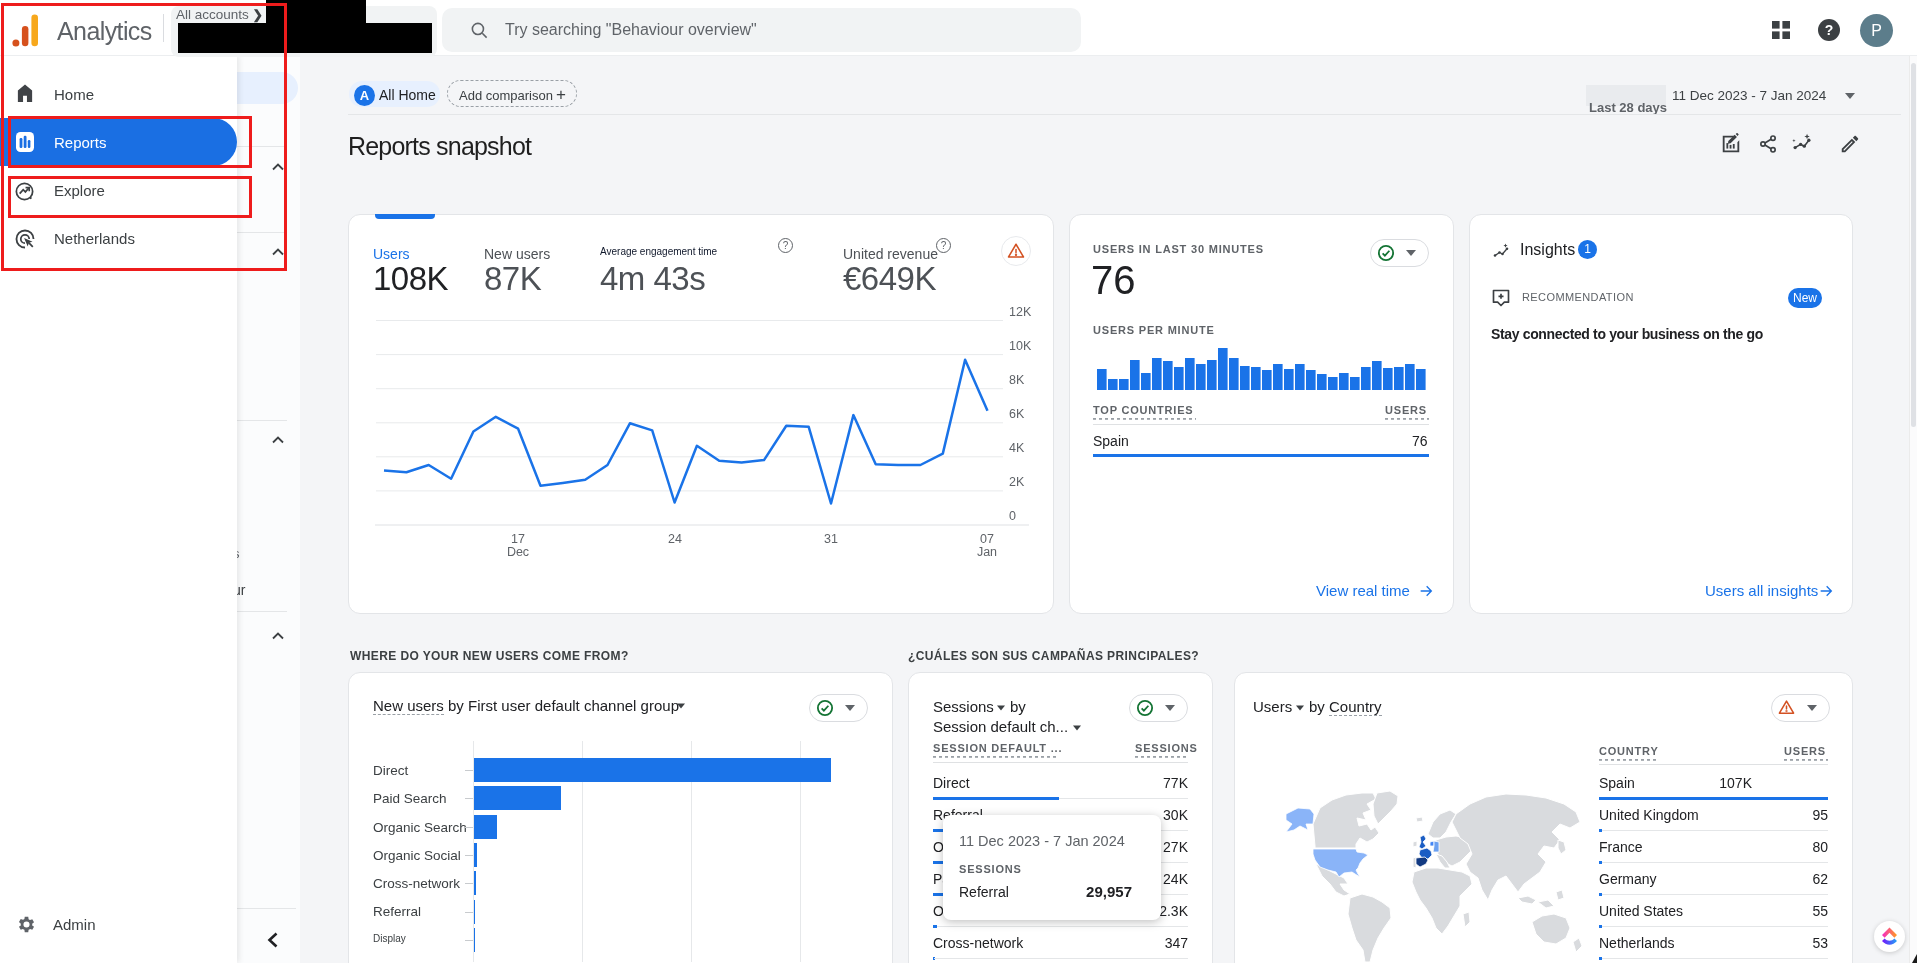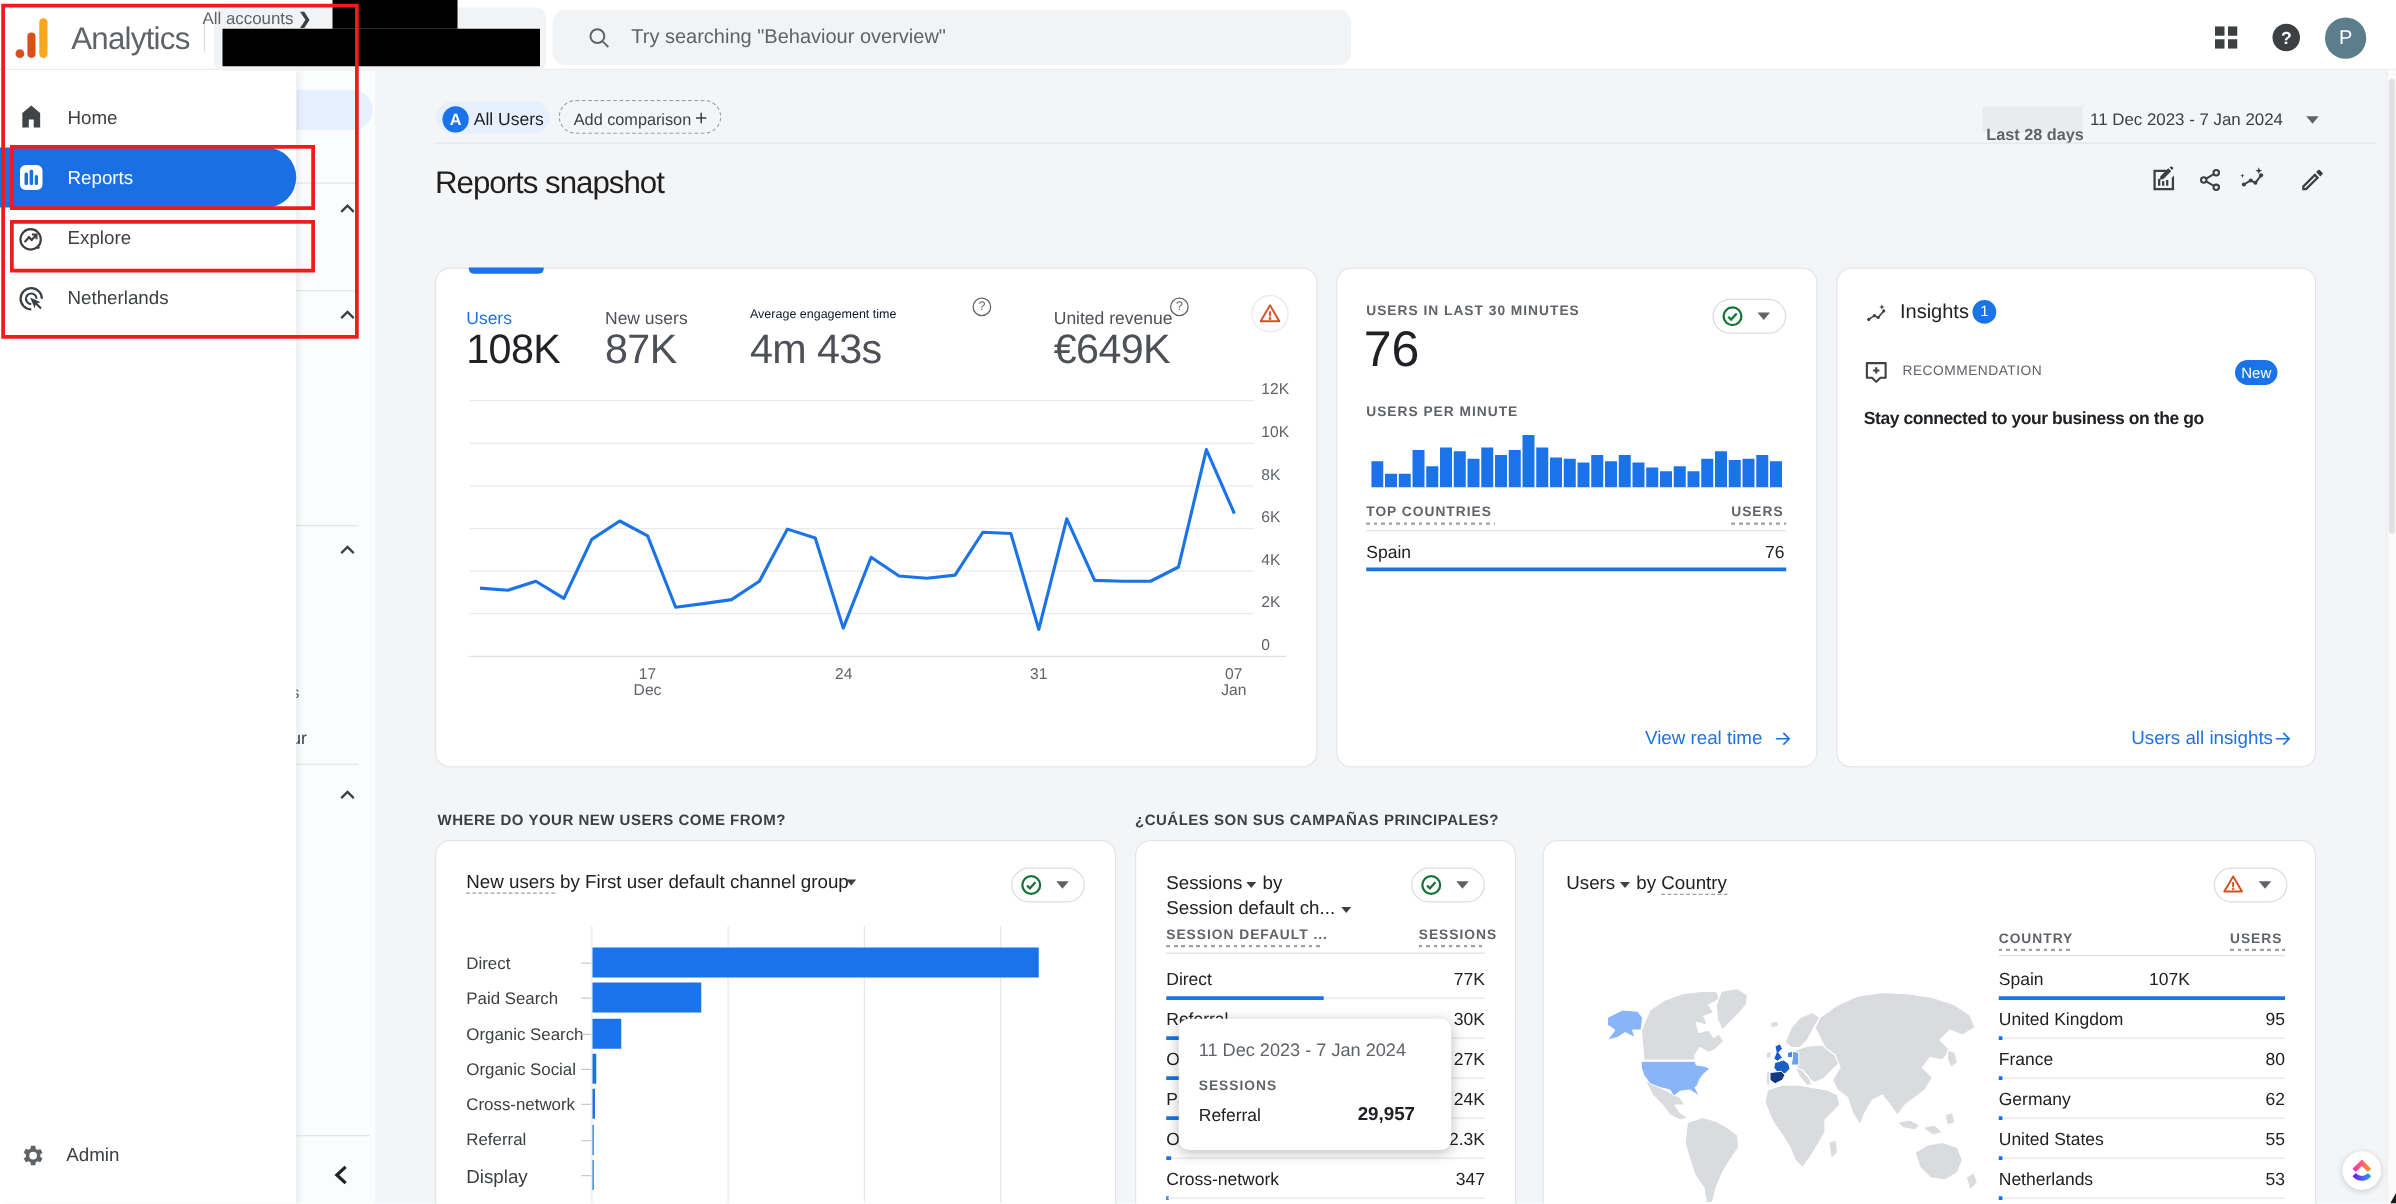--- a/index.html
+++ b/index.html
@@ -11,21 +11,21 @@
 .dash-u { background-image:repeating-linear-gradient(90deg,#9aa0a6 0 3px,transparent 3px 6px); background-size:100% 1.8px; background-repeat:no-repeat; background-position:0 100%; }
 svg { display:block; }
 </style></head>
 <body>
 <div id="app">
 
 <div class="abs" style="left:300px; top:56px; width:1617px; height:907px; background:#f4f5f7;"></div>
 
 <div class="abs" style="left:349px; top:81px; width:91px; height:26px; background:#e7f0fe; border-radius:13px;"></div>
 <div class="abs" style="left:354px; top:85px; width:21px; height:21px; background:#1a73e8; border-radius:50%; color:#fff; font-size:13px; font-weight:bold; text-align:center; line-height:21px;">A</div>
-<div class="abs" style="left:379px; top:87px; font-size:14px; color:#202124;">All Users</div>
+<div class="abs" style="left:379px; top:87px; font-size:14px; color:#202124;">All Home</div>
 <div class="abs" style="left:447px; top:80px; width:130px; height:27px; border:1px dashed #9aa0a6; border-radius:14px;"></div>
 <div class="abs" style="left:459px; top:88px; font-size:13px; font-weight:400; color:#3c4043;">Add comparison</div>
 <div class="abs" style="left:556px; top:85px; font-size:17px; color:#3c4043;">+</div>
 <div class="abs" style="left:1586px; top:85px; width:80px; height:21px; background:#e9ebee;"></div>
 <div class="abs" style="left:1589px; top:88px; font-size:13px; font-weight:bold; color:#5f6368;margin-top:12px;">Last 28 days</div>
 <div class="abs" style="left:1672px; top:88px; font-size:13.5px; color:#3c4043;">11 Dec 2023 - 7 Jan 2024</div>
 <div class="abs caret" style="left:1845px; top:93px;"></div>
 <div class="abs" style="left:348px; top:114px; width:1553px; height:1px; background:#e4e6e8;"></div>
 <div class="abs" style="left:348px; top:132px; font-size:25px; color:#1f1f1f; letter-spacing:-0.8px;">Reports snapshot</div>
 
@@ -214,21 +214,21 @@
 <div class="abs" style="left:474px; top:815px; width:23px; height:24px; background:#1a73e8;"></div>
 <div class="abs" style="left:373px; top:848px; font-size:13.5px; color:#3c4043; white-space:nowrap;">Organic Social</div>
 <div class="abs" style="left:465px; top:855px; width:8px; height:1px; background:#c8cbce;"></div>
 <div class="abs" style="left:474px; top:843px; width:2.5px; height:24px; background:#1a73e8;"></div>
 <div class="abs" style="left:373px; top:876px; font-size:13.5px; color:#3c4043; white-space:nowrap;">Cross-network</div>
 <div class="abs" style="left:465px; top:883px; width:8px; height:1px; background:#c8cbce;"></div>
 <div class="abs" style="left:474px; top:871px; width:1.5px; height:24px; background:#1a73e8;"></div>
 <div class="abs" style="left:373px; top:904px; font-size:13.5px; color:#3c4043; white-space:nowrap;">Referral</div>
 <div class="abs" style="left:465px; top:912px; width:8px; height:1px; background:#c8cbce;"></div>
 <div class="abs" style="left:474px; top:900px; width:0.8px; height:24px; background:#1a73e8;"></div>
-<div class="abs" style="left:373px; top:933px; font-size:15px; color:#3c4043; white-space:nowrap;">Display</div>
+<div class="abs" style="left:373px; top:933px; font-size:10px; color:#3c4043; white-space:nowrap;">Display</div>
 <div class="abs" style="left:465px; top:940px; width:8px; height:1px; background:#c8cbce;"></div>
 <div class="abs" style="left:474px; top:928px; width:0.5px; height:24px; background:#1a73e8;"></div>
 
 <div class="card" style="left:908px; top:672px; width:305px; height:320px;"></div>
 <div class="abs" style="left:933px; top:698px; font-size:15px; color:#202124;">Sessions</div>
 <div class="abs caret" style="left:996px; top:705px; border-top-color:#3c4043; transform:scale(0.8);"></div>
 <div class="abs" style="left:1010px; top:698px; font-size:15px; color:#202124;">by</div>
 <div class="abs" style="left:933px; top:718px; font-size:15px; color:#202124;">Session default ch...</div>
 <div class="abs caret" style="left:1072px; top:725px; border-top-color:#3c4043; transform:scale(0.8);"></div>
 <div class="pillbtn" style="left:1129px; top:694px; width:59px; height:28px;"></div>
@@ -447,21 +447,21 @@
 
 <div class="abs" style="left:0; top:0; width:1917px; height:56px; background:#fff; border-bottom:1px solid #eceef0;"></div>
 <svg class="abs" style="left:12px; top:14px;" width="27" height="33" viewBox="0 0 27 33">
 <rect x="19.4" y="0.5" width="6.6" height="31.8" rx="3.3" fill="#f7a81c"></rect>
 <rect x="9.9" y="12" width="6.5" height="20.3" rx="3.25" fill="#d6511d"></rect>
 <circle cx="3.9" cy="28.9" r="3.5" fill="#d6511d"></circle>
 </svg>
 <div class="abs" style="left:57px; top:17px; font-size:25px; color:#5f6368; letter-spacing:-0.6px;">Analytics</div>
 <div class="abs" style="left:163px; top:14px; width:1px; height:28px; background:#dadce0;"></div>
 <div class="abs" style="left:171px; top:6px; width:266px; height:51px; background:#f1f3f4; border-radius:8px;"></div>
-<div class="abs" style="left:162px; top:7px; font-size:13.5px; color:#5f6368;">All accounts <span style="font-size:12.5px; color:#3c4043; font-weight:bold;">❯</span></div>
+<div class="abs" style="left:176px; top:7px; font-size:13.5px; color:#5f6368;">All accounts <span style="font-size:12.5px; color:#3c4043; font-weight:bold;">❯</span></div>
 <div class="abs" style="left:266px; top:0px; width:100px; height:23px; background:#000;"></div>
 <div class="abs" style="left:178px; top:23px; width:254px; height:30px; background:#000;"></div>
 <div class="abs" style="left:442px; top:8px; width:639px; height:44px; background:#f1f3f4; border-radius:10px;"></div>
 <svg class="abs" style="left:470px; top:21px;" width="19" height="19" viewBox="0 0 24 24" fill="none" stroke="#5f6368" stroke-width="2">
       <circle cx="10" cy="10" r="7"></circle>
       <line x1="15.5" y1="15.5" x2="21" y2="21"></line>
     </svg>
 <div class="abs" style="left:505px; top:21px; font-size:16px; color:#5f6368;">Try searching "Behaviour overview"</div>
 <svg class="abs" style="left:1772px; top:21px;" width="18" height="18" viewBox="0 0 18 18" fill="#3c4043">
       <rect x="0" y="0" width="7.6" height="7.6"></rect>

